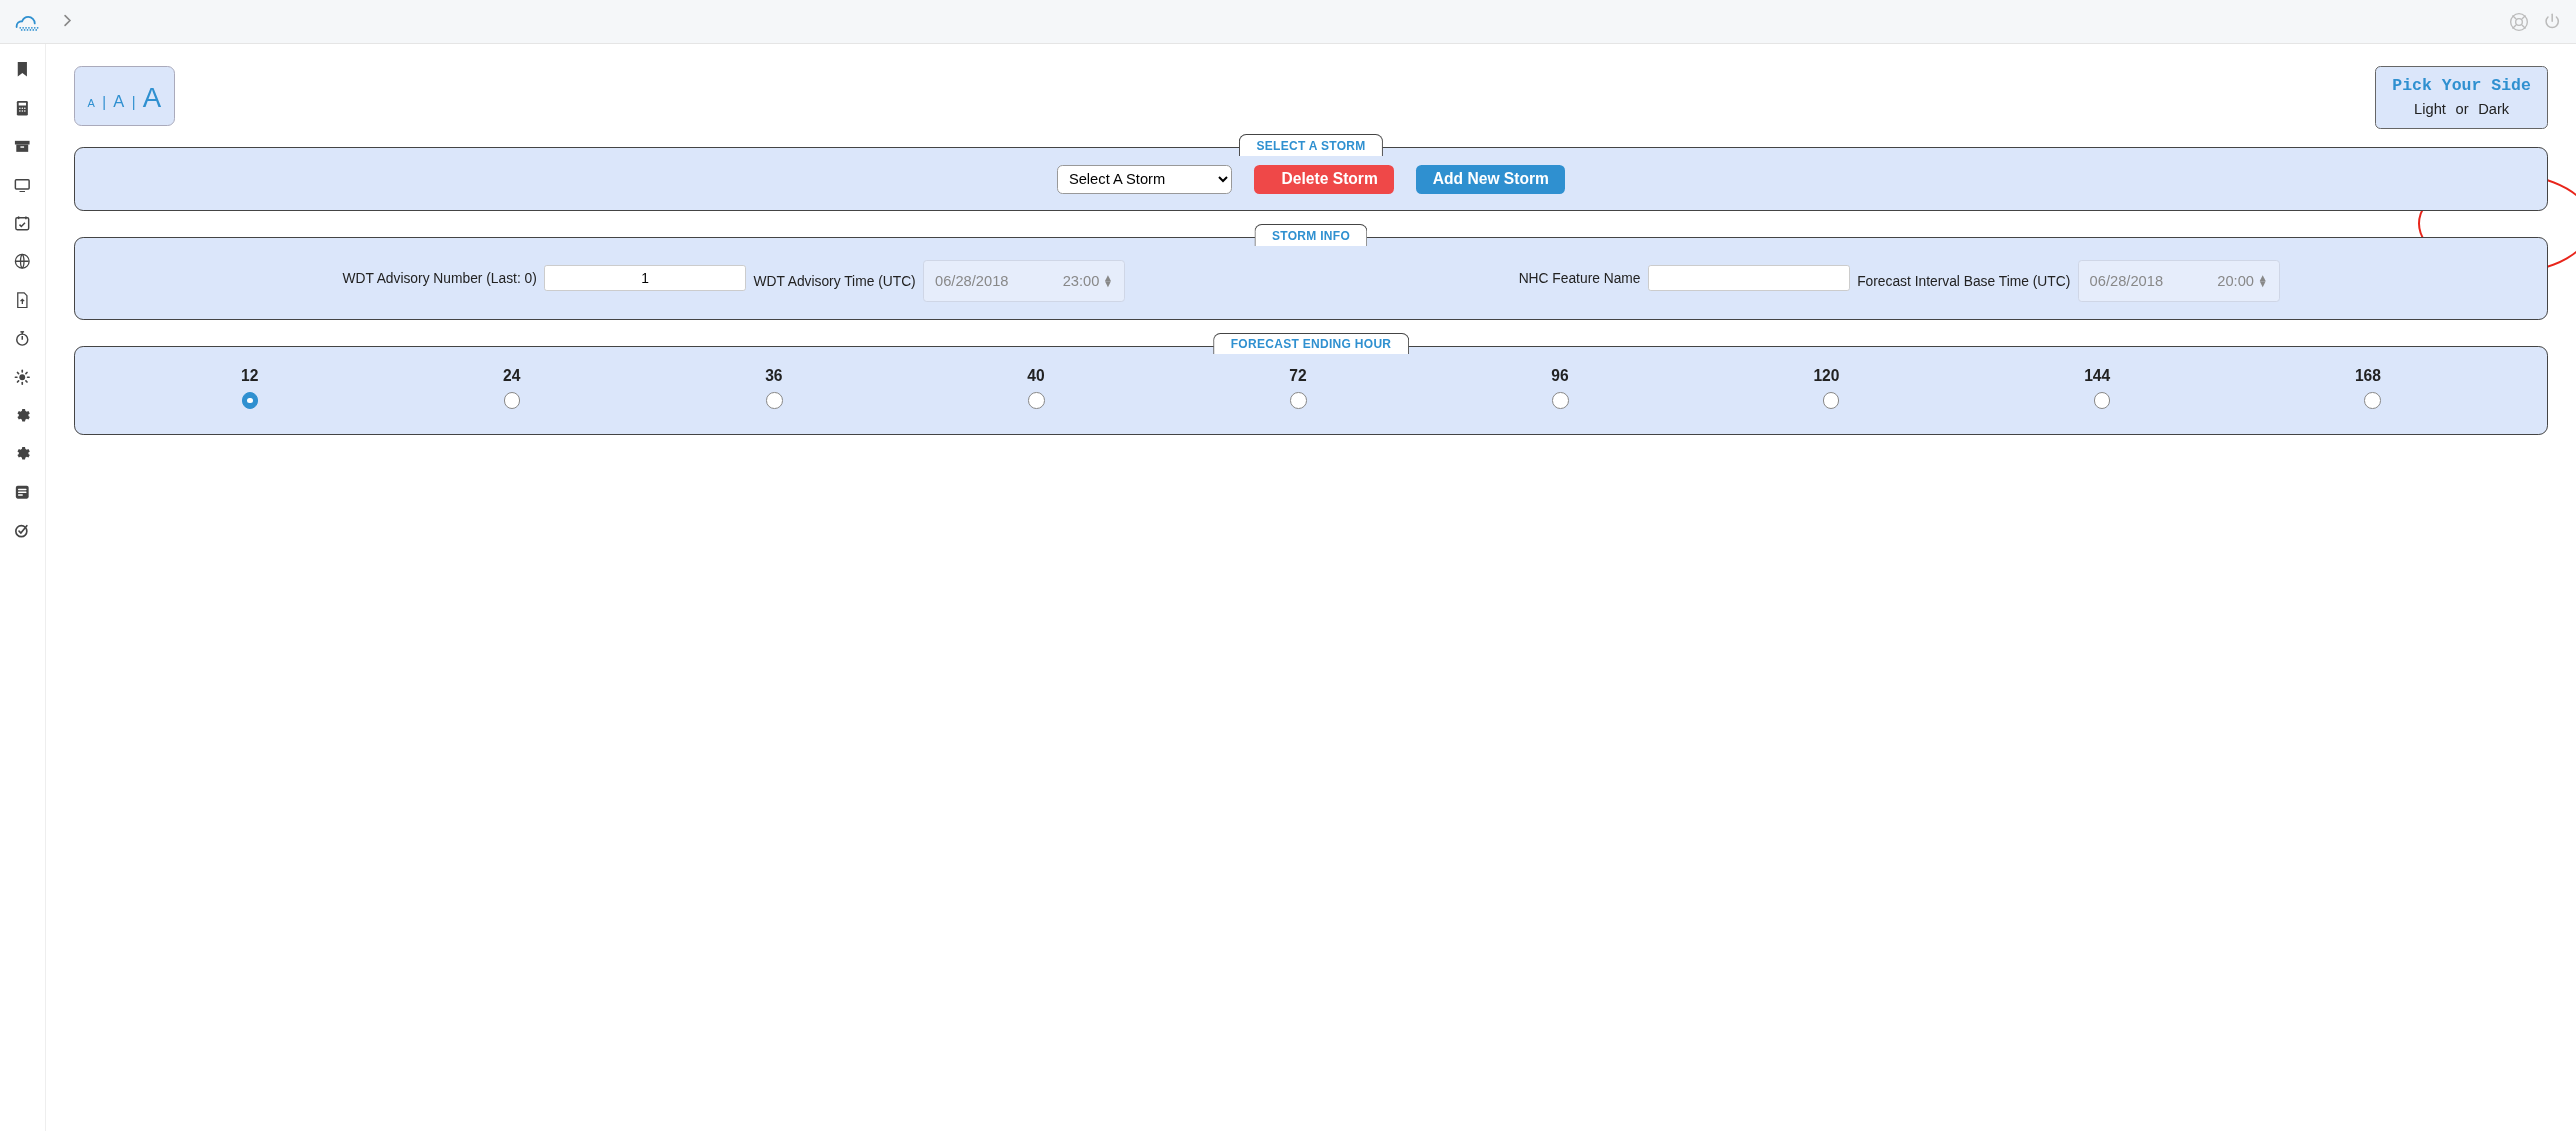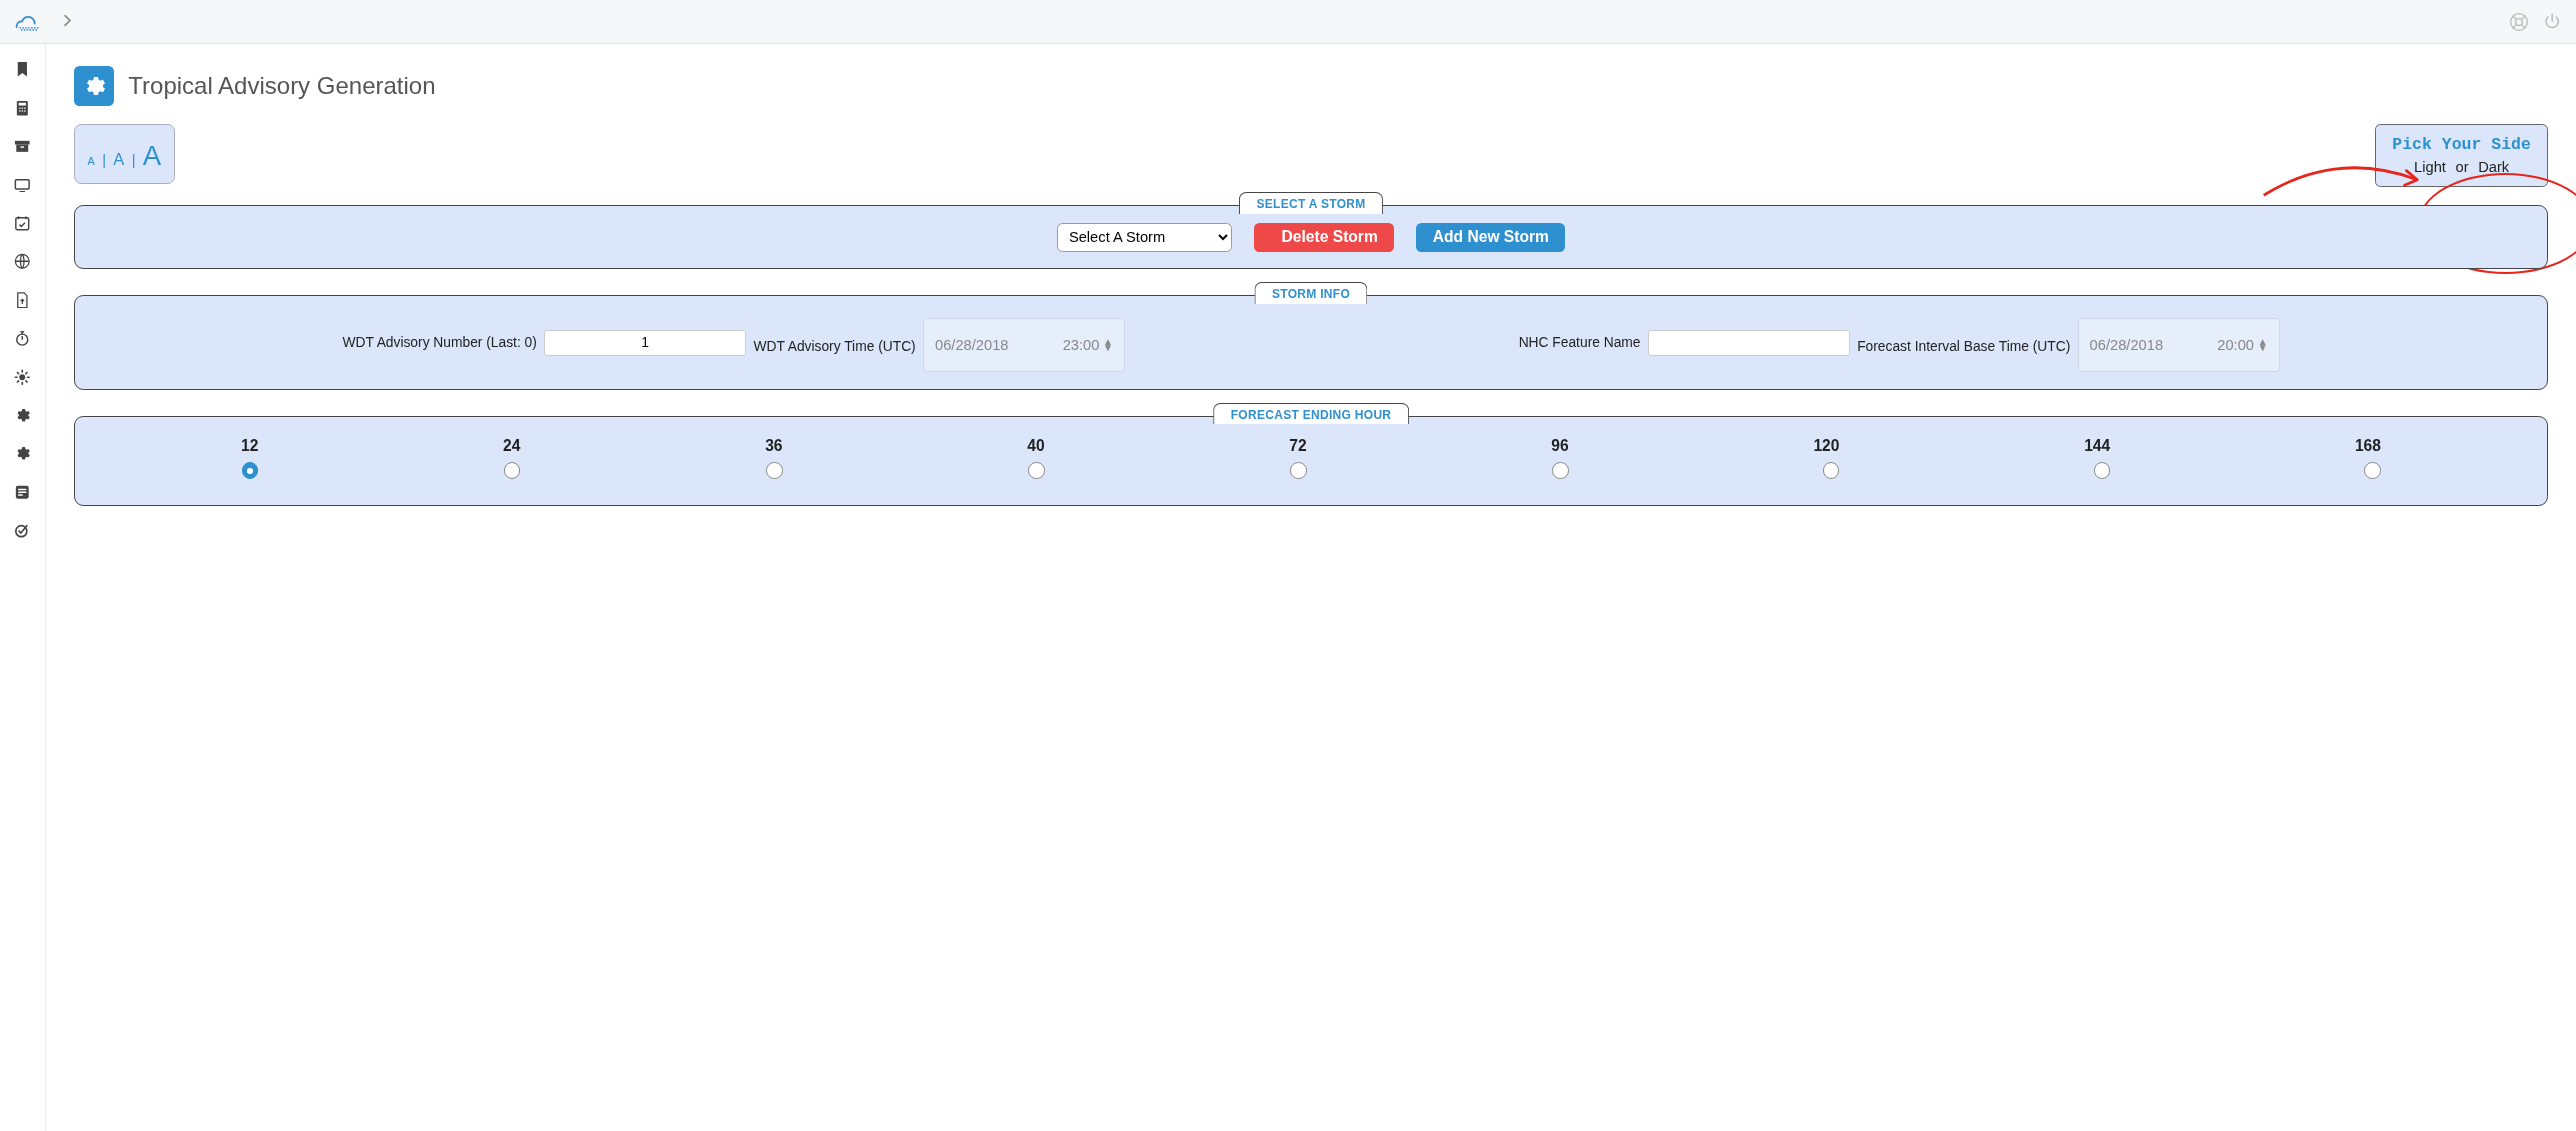--- a/index.html
+++ b/index.html
@@ -54,21 +54,21 @@
 .select-storm { width: 175px; height: 29px; font-size: 14.7px; border: 0.9px solid #999; border-radius: 5.5px; background: #fff; padding: 0 7.3px; }
 .btn { border: none; border-radius: 5.5px; font-size: 15.6px; font-weight: 700; color: #fff; padding: 5.5px 16.5px; cursor: pointer; }
 .btn-red { background: #ef4848; padding-left: 28px; }
 .btn-blue { background: #2f90d0; text-align: right; }
 
 
 .storm-info-grid { display: flex; justify-content: space-around; gap: 37px; padding: 0 73px; }
 .storm-col { display: flex; flex-direction: row; align-items: center; gap: 7.3px; }
 .field-label { font-size: 13.8px; color: #222; }
 .text-input { width: 202px; height: 26px; border: 0.9px solid #ccc; border-radius: 2.8px; background: #fff; text-align: center; font-size: 13.8px; }
-.datetime-box { margin-top: 5.5px; width: 202px; height: 54px; border: 0.9px solid #cfd6e6; border-radius: 3.7px; background: #e6edfb; display: flex; align-items: center; justify-content: space-between; padding: 0 11px; color: #888; font-size: 14.7px; }
+.datetime-box { margin-top: 5.5px; width: 202px; height: 42px; border: 0.9px solid #cfd6e6; border-radius: 3.7px; background: #e6edfb; display: flex; align-items: center; justify-content: space-between; padding: 0 11px; color: #888; font-size: 14.7px; }
 .datetime-box .time { display: flex; align-items: center; gap: 3.7px; }
 .updown { font-size: 10px; line-height: 6.4px; color: #888; }
 
 
 .hours-row { display: flex; justify-content: space-around; padding: 3.7px 27.6px 9.2px 27.6px; }
 .hour-col { display: flex; flex-direction: column; align-items: flex-end; gap: 7.3px; }
 .hour-label { font-size: 15.6px; font-weight: 600; color: #222; }
 .radio { width: 16.5px; height: 16.5px; border: 0.9px solid #888; border-radius: 50%; background: #fff; display: inline-block; position: relative; cursor: pointer; }
 .radio.selected { background: #2f90d0; border-color: #2f90d0; }
 .radio.selected::after { content: ""; position: absolute; top: 4.6px; left: 4.6px; width: 5.5px; height: 5.5px; background: #fff; border-radius: 50%; }
@@ -218,28 +218,20 @@
   <div class="railicon">
       <svg width="16.5" height="16.5" viewBox="0 0 18 18" fill="none" stroke="#444" stroke-width="1.8" stroke-linecap="round">
         <circle cx="8" cy="10" r="6"></circle>
         <path d="M5.5 10l2 2 6.5-8"></path>
       </svg>
     </div>
 </div>
 
 <div class="main">
 
-  <div class="title-row">
-    <div class="title-icon">
-      <svg viewBox="0 0 24 24">
-          <path d="M12 8.5a3.5 3.5 0 1 0 0 7 3.5 3.5 0 0 0 0-7zm9 3.5a7 7 0 0 0-.1-1.1l2.1-1.6-2-3.5-2.5 1a7 7 0 0 0-1.9-1.1L16 3h-4l-.6 2.7a7 7 0 0 0-1.9 1.1l-2.5-1-2 3.5 2.1 1.6A7 7 0 0 0 7 12c0 .4 0 .7.1 1.1L5 14.7l2 3.5 2.5-1a7 7 0 0 0 1.9 1.1L12 21h4l.6-2.7a7 7 0 0 0 1.9-1.1l2.5 1 2-3.5-2.1-1.6c.1-.4.1-.7.1-1.1z"></path>
-        </svg>
-    </div>
-    <div class="page-title">Tropical Advisory Generation</div>
-  </div>
 
   <div class="row2">
     <div class="fontsize-box">
       <span class="fs-s">A</span>
       <span class="sep">|</span>
       <span class="fs-m">A</span>
       <span class="sep">|</span>
       <span class="fs-l">A</span>
     </div>
 

